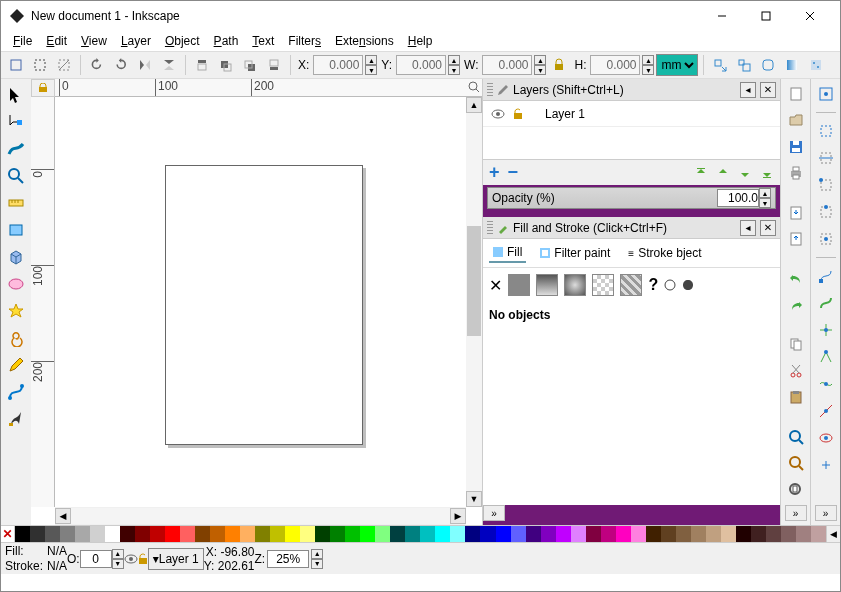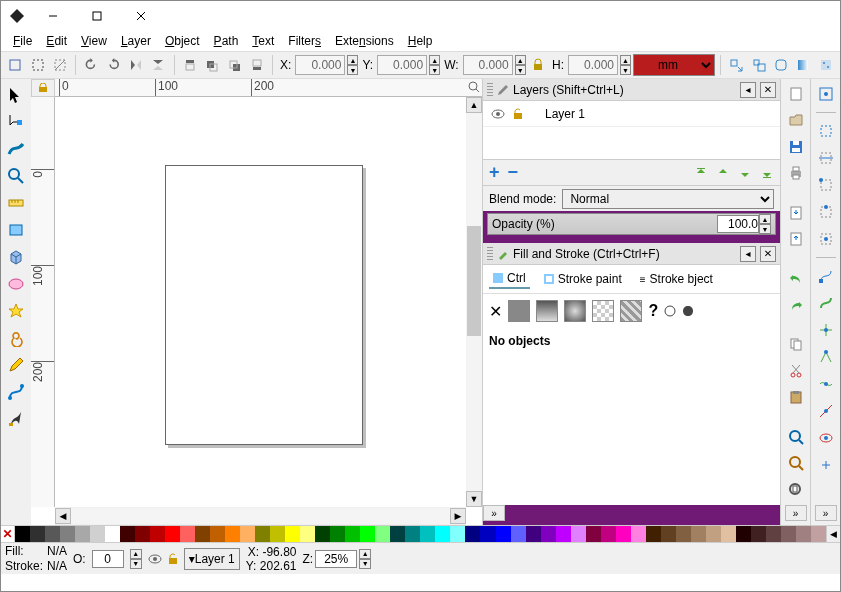--- a/index.html
+++ b/index.html
@@ -9,21 +9,21 @@
 .titlebar .title{flex:1}
 .titlebar .winbtn{width:44px;height:30px;display:flex;align-items:center;justify-content:center}
 .menubar{height:20px;display:flex;align-items:center;padding:0 6px;gap:2px}
 .menubar .mi{padding:1px 6px}
 .menubar .mi .ul{text-decoration:underline}
 .toolbar{height:28px;background:#f0f0f0;border-top:1px solid #ddd;border-bottom:1px solid #ddd;display:flex;align-items:center;padding:0 4px;gap:2px}
 .tbtn{width:22px;height:22px;display:flex;align-items:center;justify-content:center;border:1px solid transparent}
 .sep{width:1px;height:20px;background:#ccc;margin:0 3px}
 .coord-label{margin:0 2px}
 .coord-input{width:50px;height:20px;border:1px solid #aaa;background:#f6f6f6;text-align:right;padding:0 3px;color:#666}
-.unit-sel{height:22px;border:1px solid #888;background:#b91c1c;padding:0 20px}
+.unit-sel{height:22px;border:1px solid #888;background:#14b8a6;padding:0 0}
 .spinbtns{display:inline-flex;flex-direction:column;width:12px;height:20px}
 .spinbtns button{height:10px;font-size:7px;line-height:7px;border:1px solid #888;background:#eee;padding:0}
 .main{display:flex;height:446px}
 .toolbox{width:30px;background:#f0f0f0;display:flex;flex-direction:column;align-items:center;padding-top:4px;gap:3px}
 .toolbox .tool{width:24px;height:24px;display:flex;align-items:center;justify-content:center}
 .canvas-area{flex:1;position:relative;background:#fff;display:flex;flex-direction:column}
 .ruler-corner{width:24px;height:18px;background:#f0f0f0;border:1px solid #ccc;display:flex;align-items:center;justify-content:center;position:absolute;left:0;top:0}
 .ruler-h{height:18px;background:#f8f8f8;border-bottom:1px solid #bbb;margin-left:24px;position:relative;overflow:hidden}
 .ruler-v{width:24px;background:#f8f8f8;border-right:1px solid #bbb;position:absolute;left:0;top:18px;bottom:18px;overflow:hidden}
 .ruler-h .tick{position:absolute;top:0;height:18px;border-left:1px solid #666;font-size:9px;padding-left:2px;color:#444}
@@ -58,40 +58,41 @@
 .fs-body{flex:1;background:#fff;padding:6px}
 .cmd-col{width:30px;background:#f0f0f0;display:flex;flex-direction:column;align-items:center;padding-top:4px;gap:5px;border-left:1px solid #ccc}
 .snap-col{width:30px;background:#f0f0f0;display:flex;flex-direction:column;align-items:center;padding-top:4px;gap:5px;border-left:1px solid #ccc}
 .snap-col .sep-h{width:20px;height:1px;background:#bbb;margin:2px 0}
 .more{width:22px;height:16px;display:flex;align-items:center;justify-content:center;font-size:10px;border:1px solid #bbb;background:#eee;margin-top:auto;margin-bottom:4px}
 .palette-row{height:18px;display:flex;align-items:stretch;border-top:1px solid #ccc;border-bottom:1px solid #ccc}
 .pal-none{width:14px;display:flex;align-items:center;justify-content:center;border-right:1px solid #ccc;color:#c00;font-weight:bold}
 .pal-track{flex:1;display:flex}
 .pal-sw{flex:1}
 .pal-arrow{width:14px;display:flex;align-items:center;justify-content:center;background:#eee;border-left:1px solid #ccc;font-size:9px}
-.statusbar{height:31px;display:flex;align-items:center;background:#f0f0f0;padding:0 4px;gap:6px}
+.statusbar{height:31px;display:flex;align-items:center;background:#f0f0f0;padding:0 4px;}
 .fillstroke-status{display:flex;flex-direction:column;gap:1px;font-size:11px}
 .fillstroke-status .r{display:flex;gap:6px}
 .fillstroke-status .lbl{width:36px}
 .statusbar input.small{width:32px;height:18px;border:1px solid #888;text-align:center}
 .layer-ind{height:22px;border:1px solid #888;padding:0 4px;display:flex;align-items:center;background:#eee}
 .status-msg{flex:1;overflow:hidden;white-space:nowrap;text-overflow:ellipsis}
 .coords-status{display:flex;flex-direction:column;font-size:11px;text-align:right}
 .zoom-box{display:flex;align-items:center;gap:2px}
 svg{display:block}
 </style>
 </head>
 <body>
 
 <div class="titlebar">
   <span class="logo">
     <svg width="16" height="16">
         <polygon points="8,1 15,8 8,15 1,8" fill="#222"></polygon>
       </svg>
   </span>
+  <span class="title">New document 1 - Inkscape</span>
   <div class="winbtn">
       <svg width="10" height="10">
         <line x1="1" y1="5" x2="9" y2="5" stroke="#000"></line>
       </svg>
     </div>
   <div class="winbtn">
       <svg width="10" height="10">
         <rect x="1" y="1" width="8" height="8" fill="none" stroke="#000"></rect>
       </svg>
     </div>
@@ -421,52 +422,48 @@
             <path d="M7 11L3 7h8z" fill="#5a3"></path>
           </svg>
         </span>
       <span>
           <svg width="14" height="14">
             <path d="M7 11L3 7h8z" fill="#5a3"></path>
             <rect x="3" y="11" width="8" height="1" fill="#5a3"></rect>
           </svg>
         </span>
     </div>
-    <div class="field-row">
-      <span>Blend mode:</span>
-      <select style="flex:1"><option>Normal</option></select>
-    </div>
     <div class="opacity-row">
       <span style="flex:1">Opacity (%)</span>
       <input value="100.0" style="">
       <div class="spinbtns">
           <button>▲</button>
           <button>▼</button>
         </div>
     </div>
 
     <div class="panel-head" style="margin-top:6px">
       <span class="grab"></span>
       <span>
           <svg width="12" height="12">
             <path d="M2 10l6-6 2 2-6 6z" fill="#6a4"></path>
           </svg>
         </span>
-      <span class="lbl">Fill and Stroke (Ctrl+Ctrl+F)</span>
+      <span class="lbl">Fill and Stroke (Click+Ctrl+F)</span>
       <span class="pbtn">◂</span>
       <span class="pbtn">✕</span>
     </div>
     <div class="fillstroke-tabs">
       <div class="fs-tab active">
           <span style="width:10px;height:10px;background:#8cf;display:inline-block"></span>
-          <span>Ctrl</span>
+          <span>Fill</span>
         </div>
       <div class="fs-tab">
           <span style="width:10px;height:10px;border:2px solid #8cf;display:inline-block"></span>
-          <span>Stroke paint</span>
+          <span>Filter paint</span>
         </div>
       <div class="fs-tab">
           <span style="font-size:10px">≡</span>
           <span>Stroke bject</span>
         </div>
     </div>
     <div class="swatch-row">
       <span style="font-size:16px">✕</span>
       <div class="swatch" style="background:#888"></div>
       <div class="swatch" style="background:linear-gradient(#555,#ddd)"></div>

